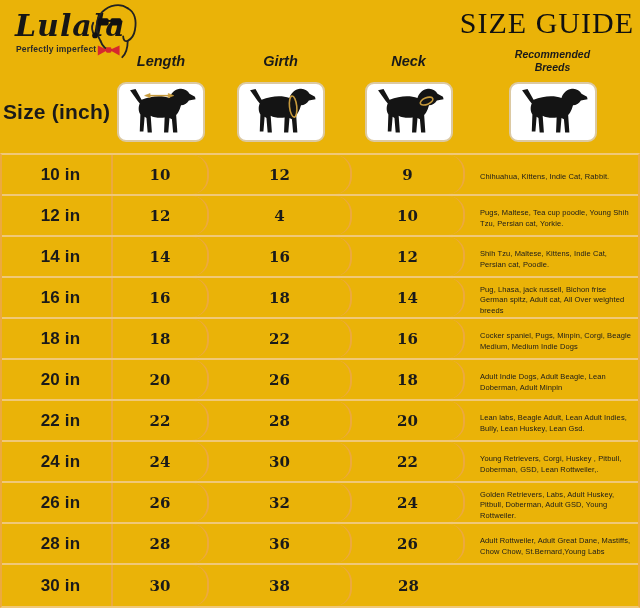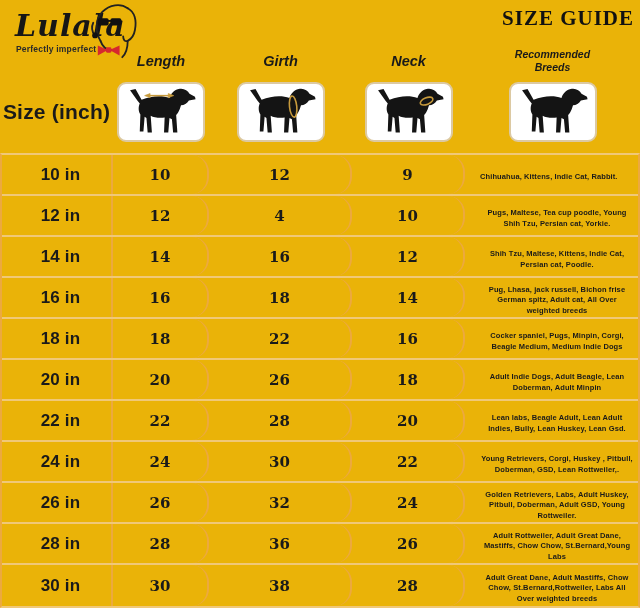--- a/index.html
+++ b/index.html
@@ -15,22 +15,22 @@
     font-family:"DejaVu Serif", serif; font-style:italic; font-weight:700;
     font-size:30px; letter-spacing:1px; color:#161616;
   }
   .logo-tagline {
     position:absolute; left:16px; top:44px;
     font-size:8.5px; font-weight:700; color:#2a2a2a; letter-spacing:0.2px;
   }
   .logo-head { position:absolute; left:86px; top:0px; width:58px; height:60px; }
   .page-title {
     position:absolute; right:6px; top:6px;
-    font-family:"Liberation Serif", serif; font-weight:700;
-    font-size:21px; letter-spacing:1px; color:#111;
+    font-family:"Liberation Serif", serif; font-weight:400;
+    font-size:30px; letter-spacing:1px; color:#111;
   }
 
   
   .head-grid {
     position:absolute; left:0; top:40px; width:640px; height:113px;
     display:grid; grid-template-columns:113px 96px 143px 113px 175px;
   }
   .size-label-cell {
     display:flex; align-items:center; justify-content:center;
     padding-top:30px; font-size:21px; font-weight:700; letter-spacing:0.2px;
@@ -61,22 +61,22 @@
   }
   .t-row:last-child { border-bottom:none; }
   .cell {
     display:flex; align-items:center; justify-content:center;
     border-right:2px solid #eca93f; overflow:hidden;
   }
   .cell:last-child { border-right:none; }
   .c-size { font-size:17px; font-weight:700; letter-spacing:0.2px;padding-left:8px; }
   .c-num  { font-family:"DejaVu Serif", serif; font-weight:700; font-size:15px;border-radius:17px; }
   .c-breeds {
-    justify-content:flex-start; text-align:center;
-    padding:8px 4px 2px 15px; font-size:7.5px; font-weight:700;
+    justify-content:flex-start; text-align:left;
+    padding:8px 4px 2px 15px; font-size:7.5px; font-weight:400;
     line-height:1.4; letter-spacing:0.1px;
   }
 </style>
 </head>
 <body>
 
 <div class="page">
 
   <div class="logo-text">Lulala</div>
   <div class="logo-tagline">Perfectly imperfect</div>
@@ -227,17 +227,16 @@
       <div class="cell c-num">28</div>
       <div class="cell c-num">36</div>
       <div class="cell c-num">26</div>
       <div class="cell c-breeds">Adult Rottweiler, Adult  Great Dane, Mastiffs, Chow Chow, St.Bernard,Young Labs</div>
     </div>
     <div class="t-row">
       <div class="cell c-size">30 in</div>
       <div class="cell c-num">30</div>
       <div class="cell c-num">38</div>
       <div class="cell c-num">28</div>
-      <div class="cell c-breeds">Adult  Great Dane, Adult Mastiffs, Chow Chow, St.Bernard,Rottweiler, Labs All Over weighted breeds</div>
     </div>
   </div>
 
 </div>
 
 </body></html>

